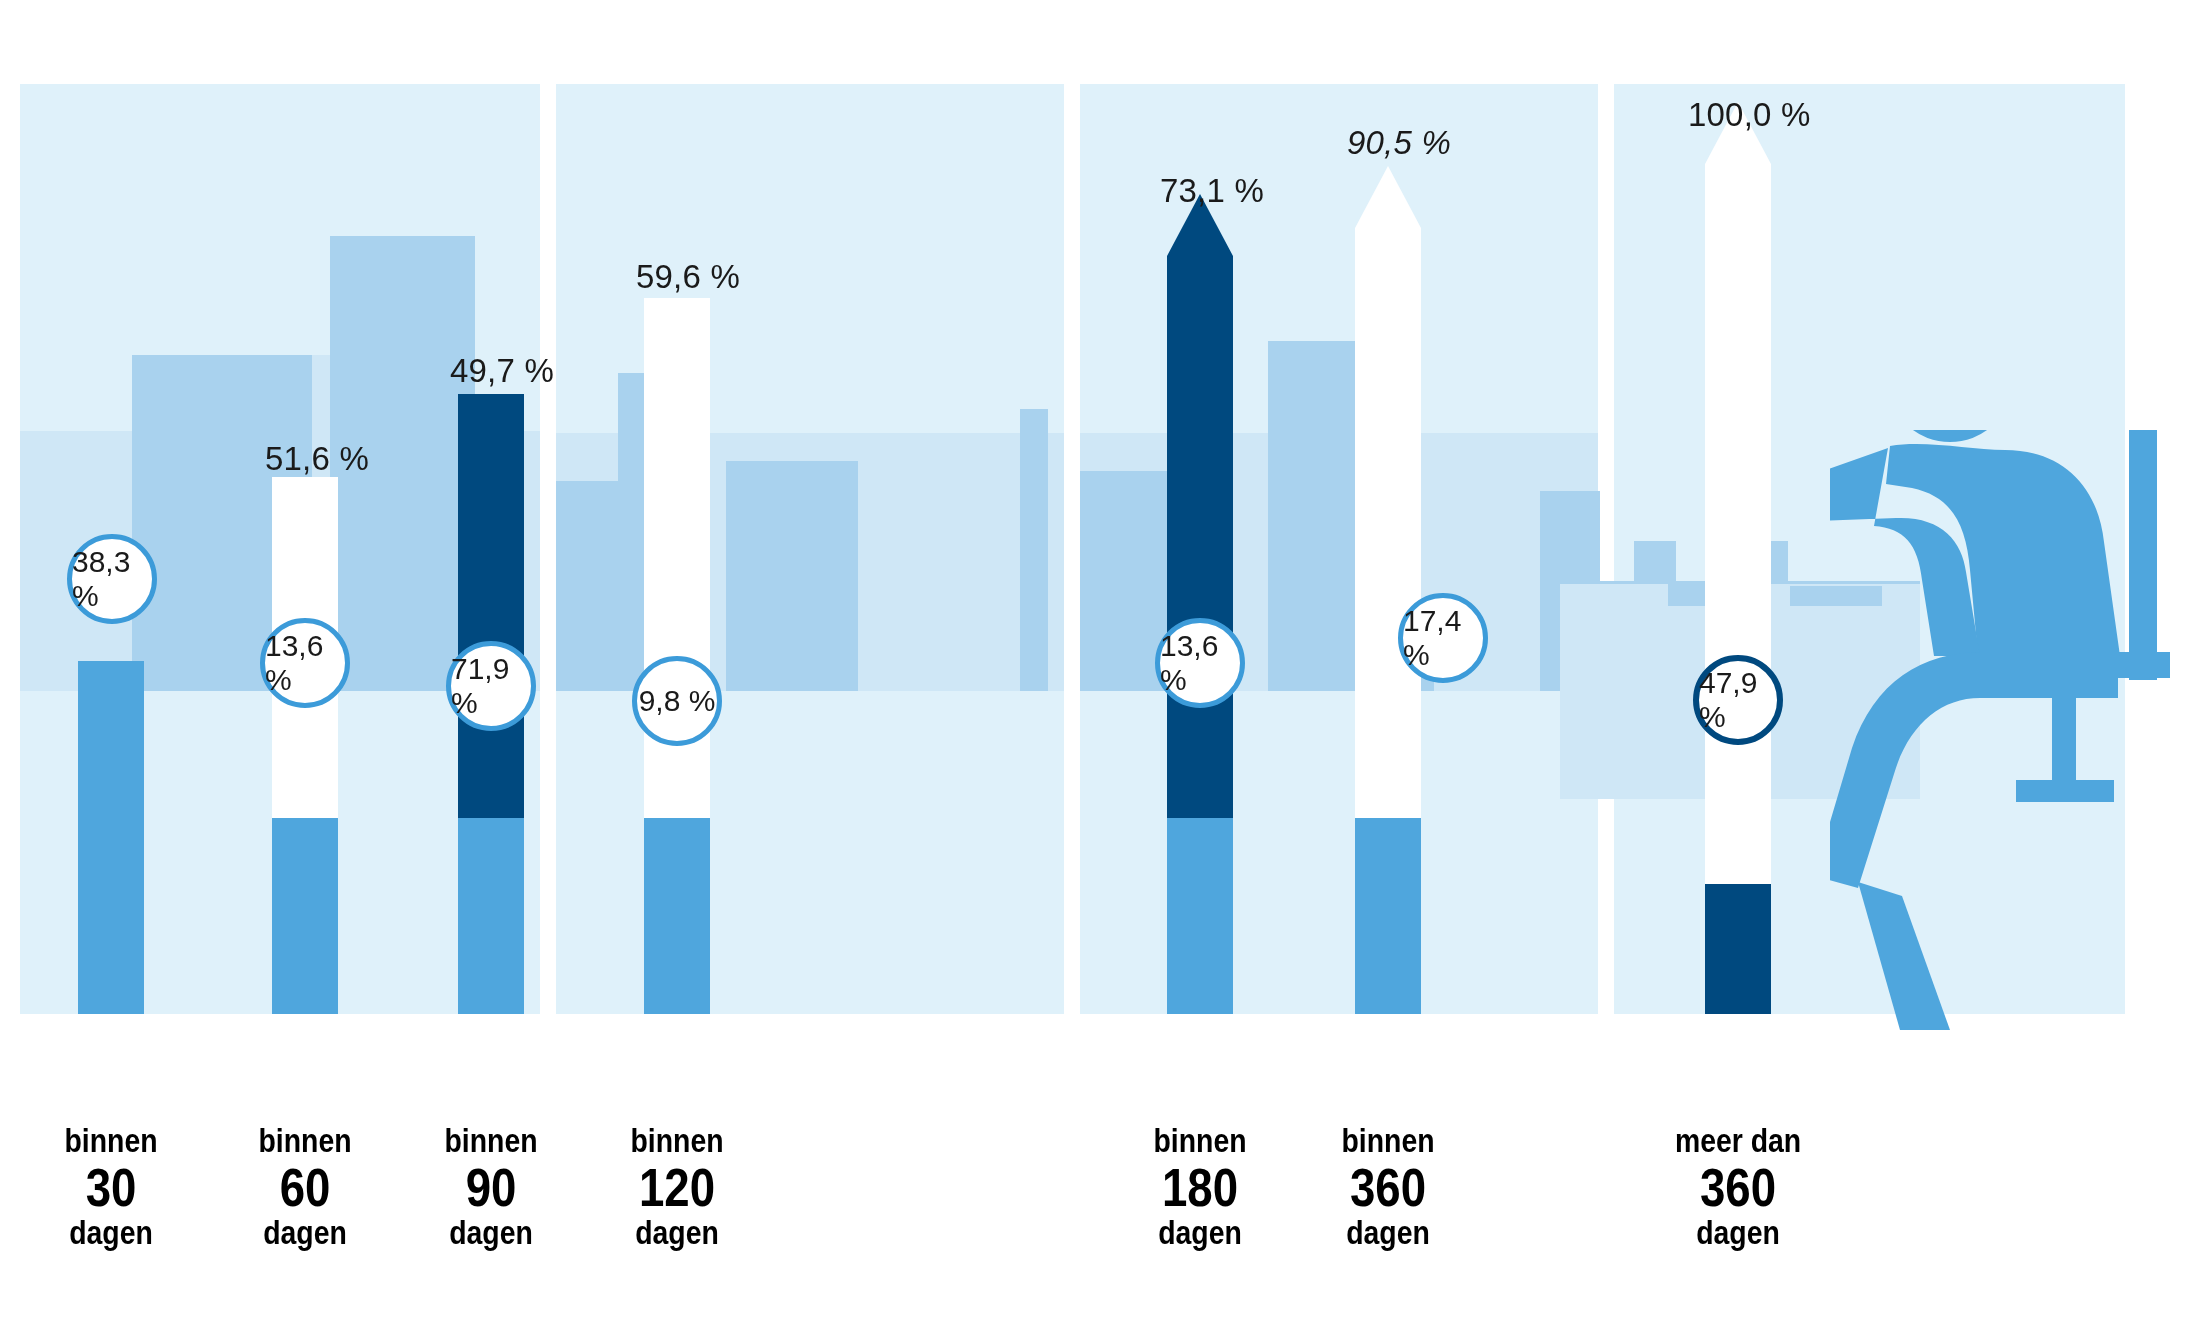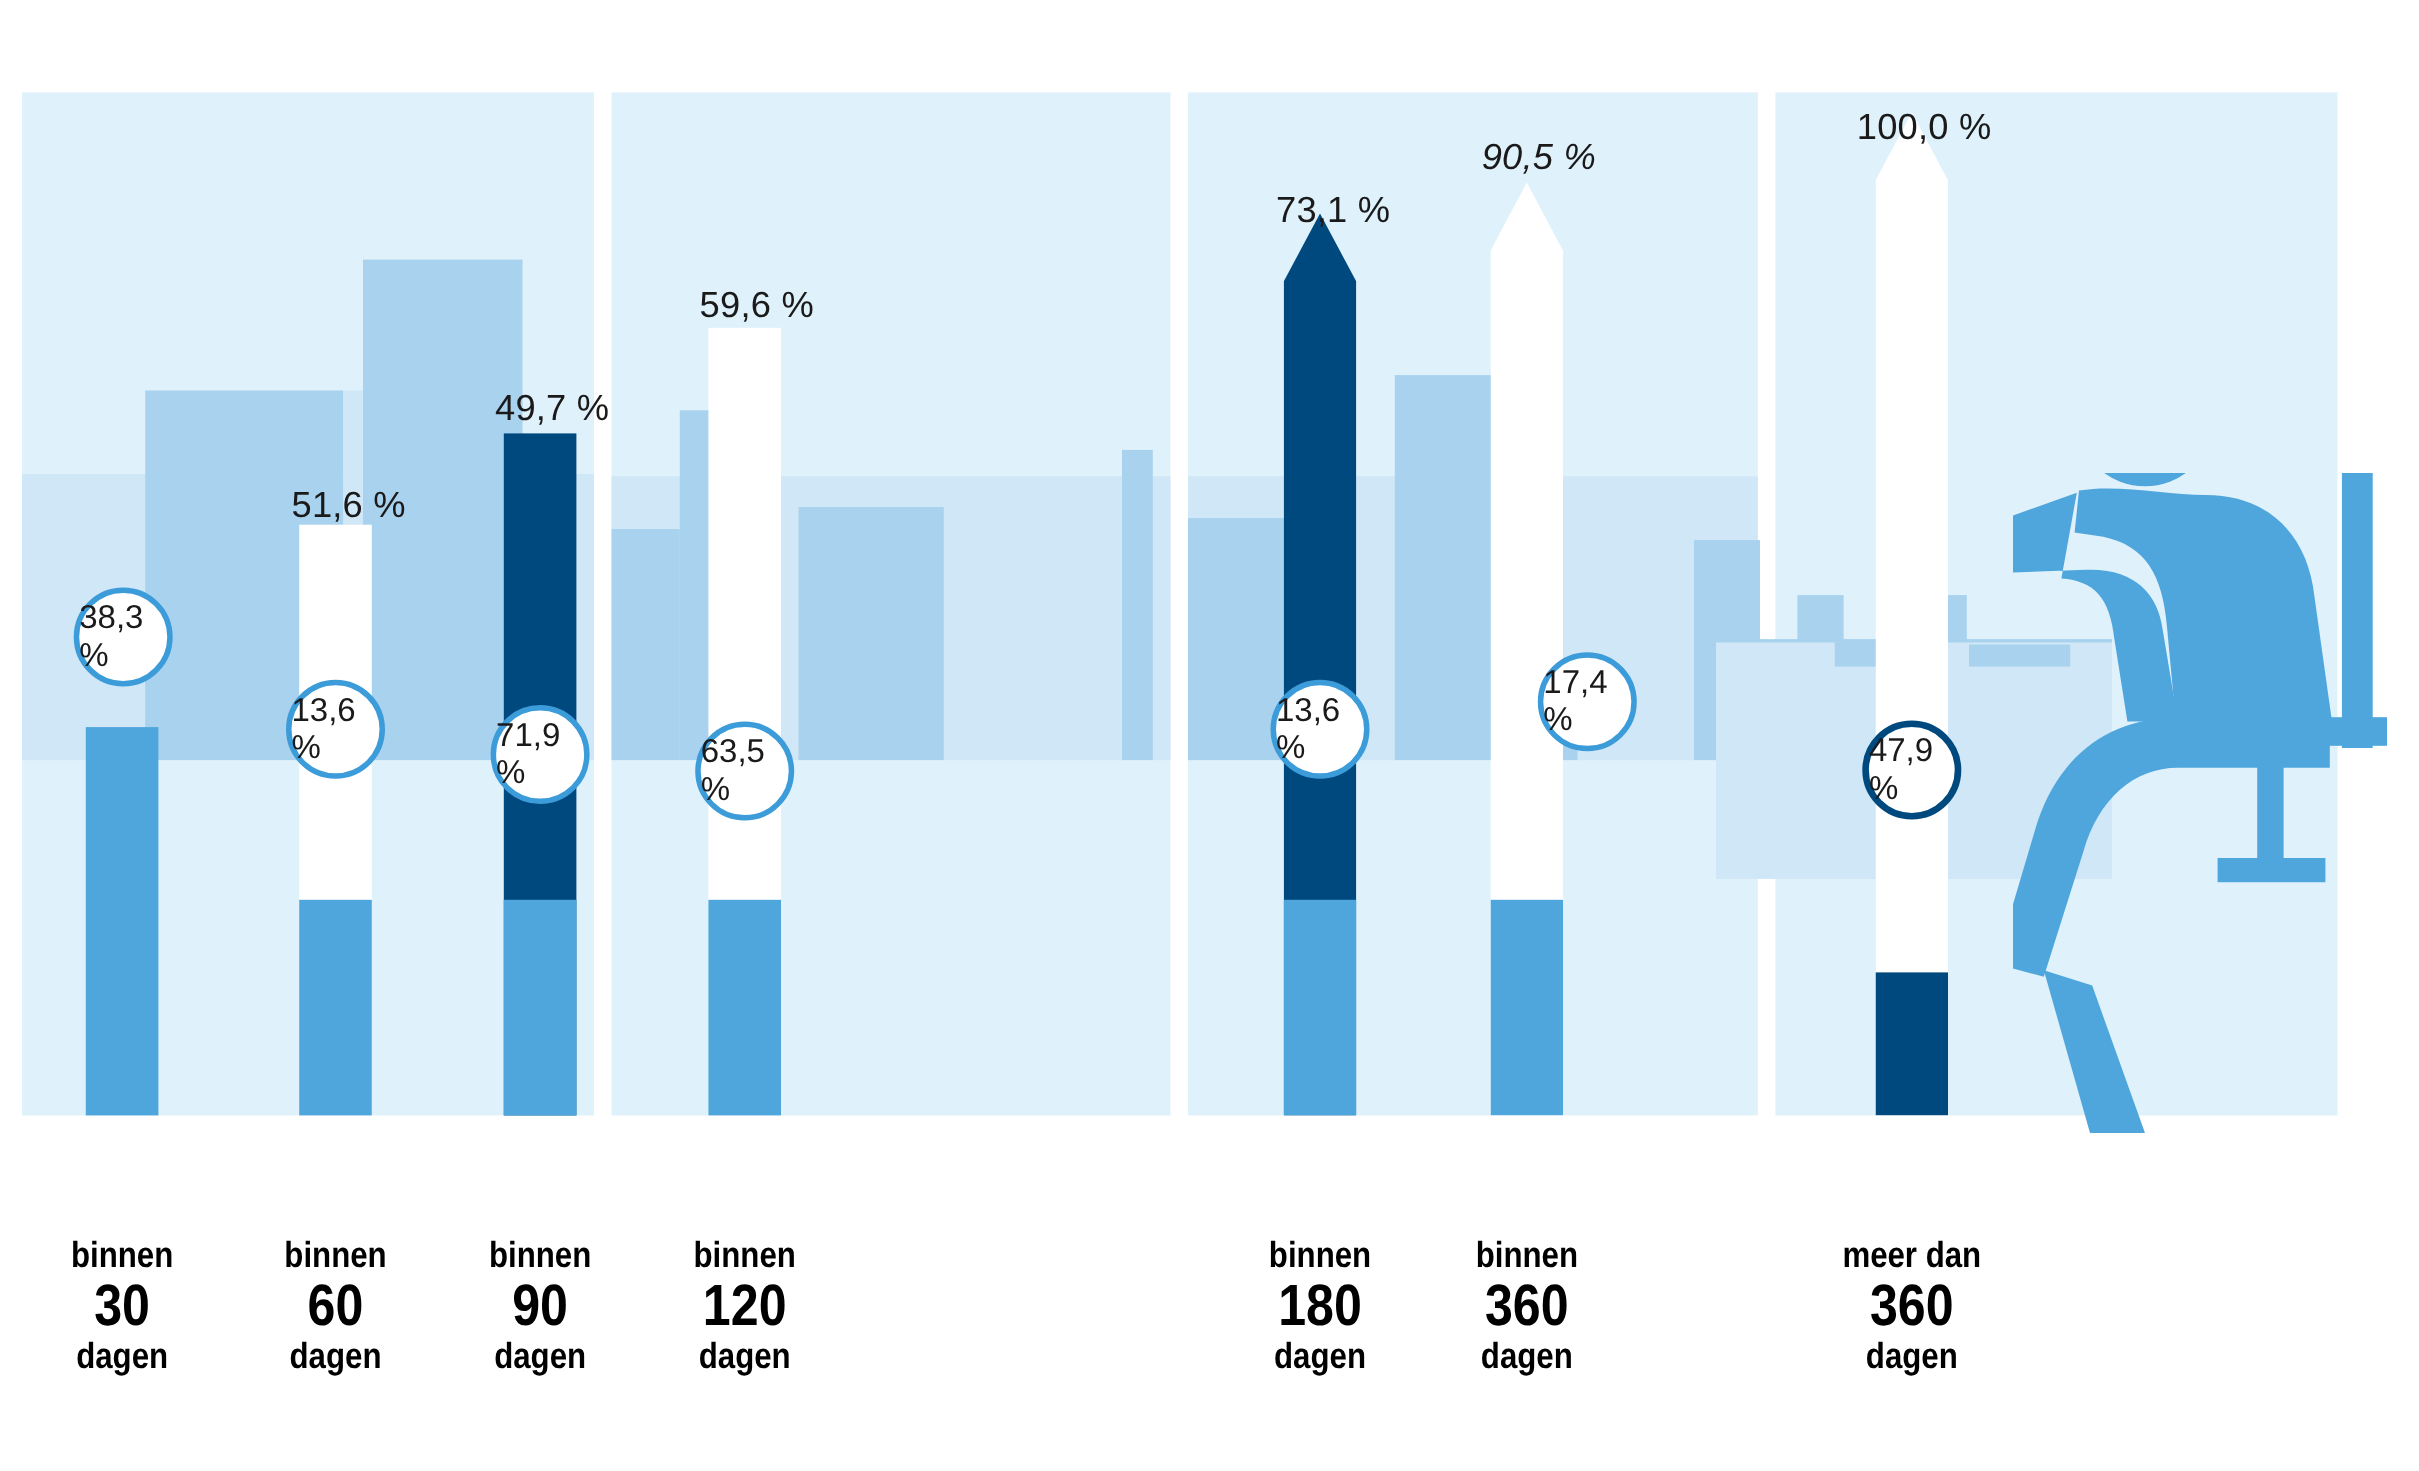--- a/index.html
+++ b/index.html
@@ -167,21 +167,21 @@
     <span class="num">90</span>
     <span class="post">dagen</span>
   </div>
 
   <div class="bar white" style="left:644px;width:66px;height:716px;bottom:323px;">
     <div class="stem" style="top:0;"></div>
     <div style="position:absolute;left:0;width:66px;height:196px;bottom:0;background:#4fa6dd;"></div>
   </div>
   <div class="toplabel" style="left:636px;top:258px;">59,6 %</div>
   <div class="bubble" style="left:632px;top:656px;width:90px;height:90px;">
-    <span>63,5 %</span>
+    <span>9,8 %</span>
   </div>
   <div class="catlabel" style="left:577px;top:1124px;width:200px;">
     <span class="pre">binnen</span>
     <span class="num">120</span>
     <span class="post">dagen</span>
   </div>
 
   <div style="position:absolute;left:1167px;width:66px;bottom:323px;height:820px;">
     <svg width="66" height="820" viewBox="0 0 66 820">
       <path d="M0 820 L0 62 L33 0 L66 62 L66 820 Z" fill="#00497f"></path>

